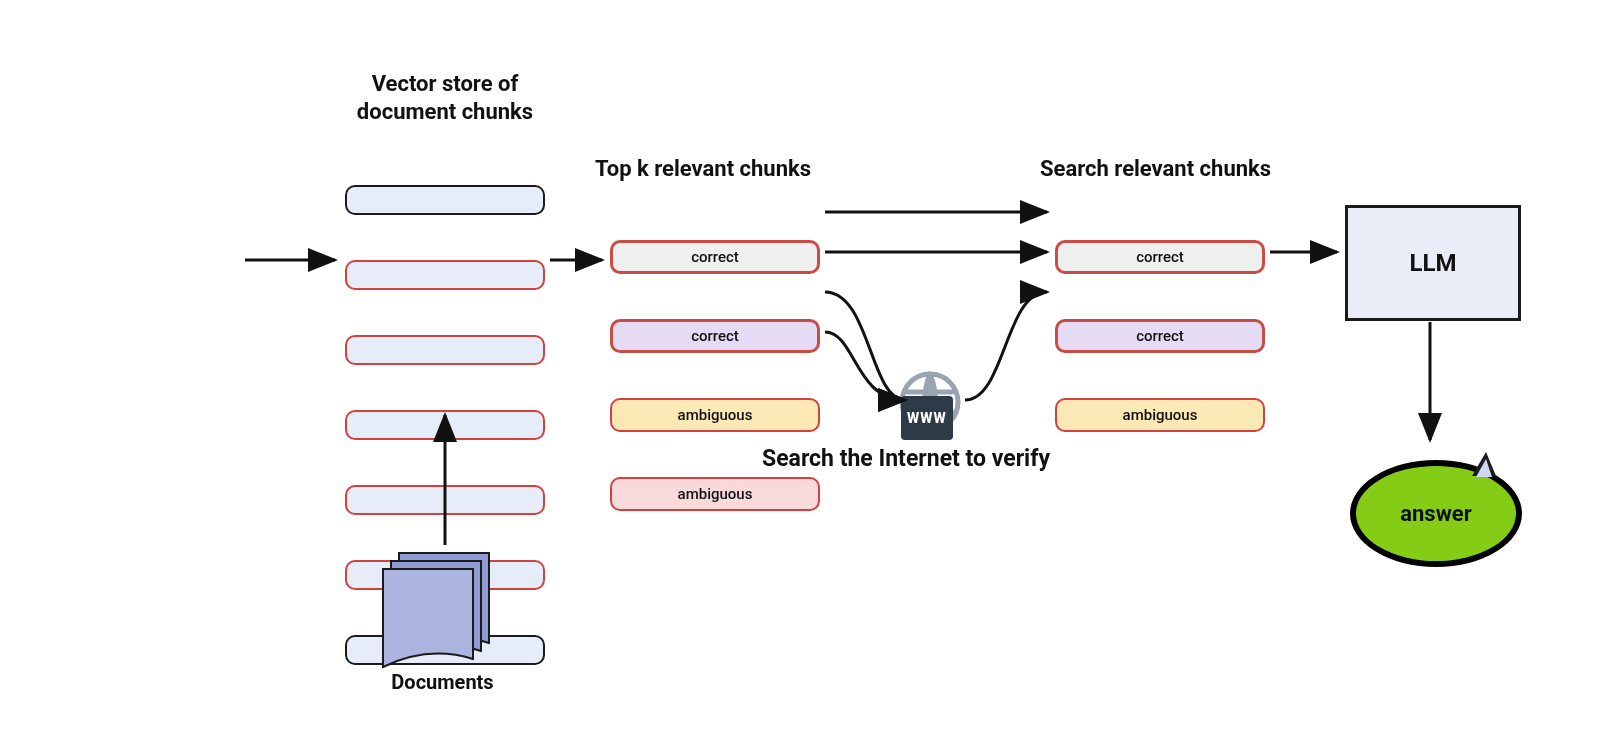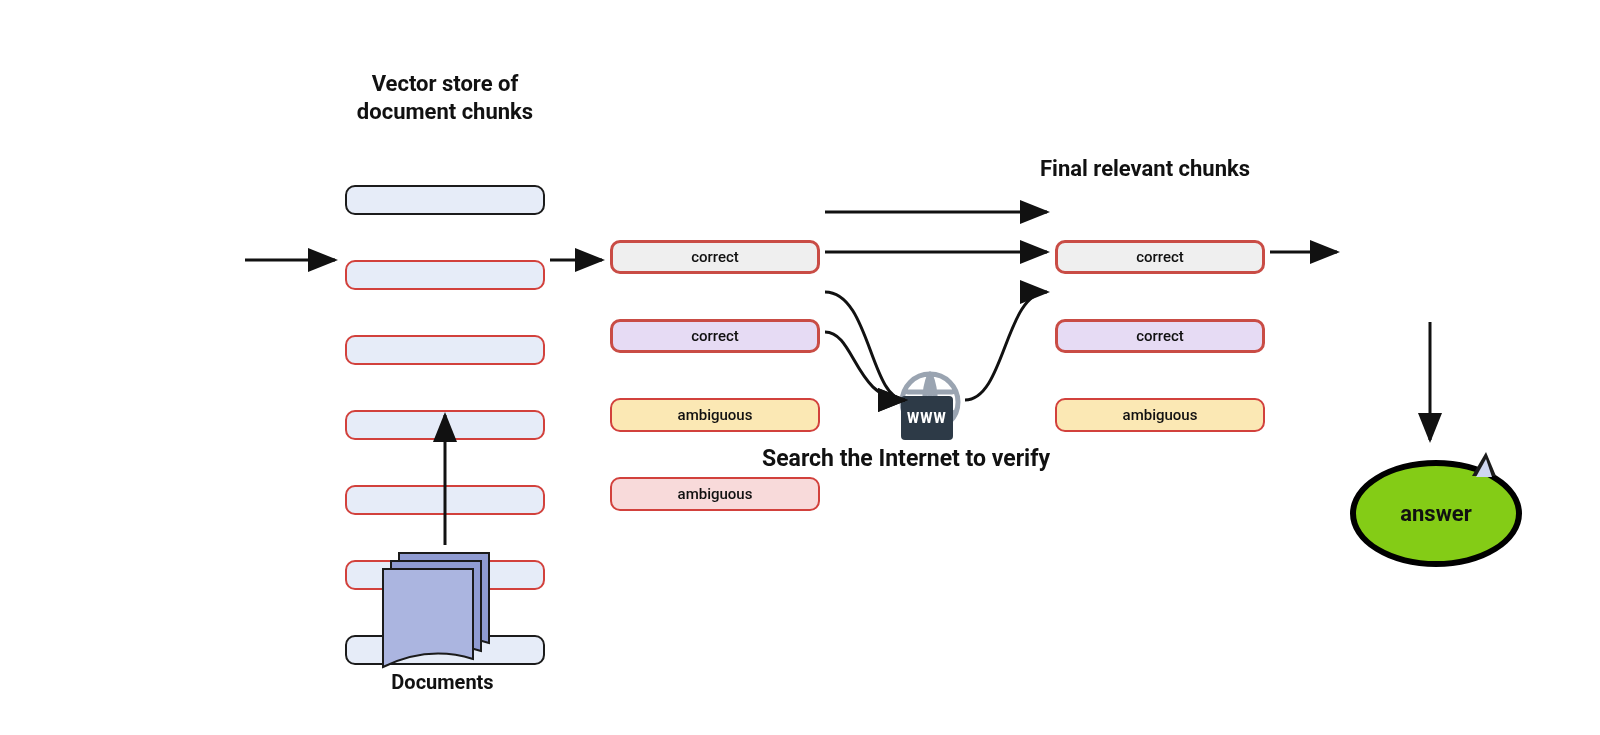--- a/index.html
+++ b/index.html
@@ -172,20 +172,21 @@
 
   <div class="docs" style="left:375px; top:545px;">
     <svg width="140" height="130" viewBox="0 0 140 130">
       <path d="M24 8 h90 v90 q-45 -14 -90 8 Z" fill="#8f9bd2" stroke="#1b1b1b" stroke-width="2"></path>
       <path d="M16 16 h90 v90 q-45 -14 -90 8 Z" fill="#8f9bd2" stroke="#1b1b1b" stroke-width="2"></path>
       <path d="M8 24 h90 v90 q-45 -14 -90 8 Z" fill="#abb5e0" stroke="#1b1b1b" stroke-width="2"></path>
     </svg>
   </div>
   <div class="label" style="left:355px; top:670px; width:175px; font-size:20px;">Documents</div>
 
+  <div class="label" style="left:595px; top:155px; width:260px; text-align:left;">Top k relevant chunks</div>
 
   <div class="stack" id="topk-stack" style="left:610px; top:195px; width:210px;">
       <div class="chunk correct-grey" style="height: 34px; margin-bottom: 6px;">
         <span class="small-label" style="position: static;">correct</span>
       </div>
       <div class="chunk correct-purple" style="height: 34px; margin-bottom: 6px;">
         <span class="small-label" style="position: static;">correct</span>
       </div>
       <div class="chunk ambiguous" style="height: 34px; margin-bottom: 6px;">
         <span class="small-label" style="position: static;">ambiguous</span>
@@ -196,34 +197,37 @@
     </div>
 
   <div style="position:absolute; left:895px; top:370px; width:70px; text-align:center;">
     <svg width="64" height="64" viewBox="0 0 64 64">
       <path d="M32 4 a28 28 0 0 1 0 56 a28 28 0 0 1 0 -56 M32 4 v56 M10 22 h44 M10 42 h44 M32 4 a40 56 0 0 1 0 56 M32 4 a40 56 0 0 0 0 56" fill="none" stroke="#9aa4b1" stroke-width="5" stroke-linecap="round"></path>
     </svg>
     <div style="position:absolute; left:6px; top:26px; background:#2d3a47; color:#fff; font-weight:800; font-size:14px; letter-spacing:1px; padding:14px 6px; border-radius:4px;">WWW</div>
   </div>
   <div class="label" style="left:746px; top:445px; width:320px; font-size:23px;">Search the Internet to verify</div>
 
-  <div class="label" style="left:1040px; top:155px; width:250px; text-align:left;">Final relevant chunks</div>
+  <div class="label" style="left:1040px; top:155px; width:250px; text-align:left;">Search relevant chunks</div>
 
   <div class="stack" id="final-stack" style="left:1055px; top:195px; width:210px;">
       <div class="chunk correct-grey" style="height: 34px; margin-bottom: 6px;">
         <span class="small-label" style="position: static;">correct</span>
       </div>
       <div class="chunk correct-purple" style="height: 34px; margin-bottom: 6px;">
         <span class="small-label" style="position: static;">correct</span>
       </div>
       <div class="chunk ambiguous" style="height: 34px; margin-bottom: 6px;">
         <span class="small-label" style="position: static;">ambiguous</span>
       </div>
     </div>
 
+  <div class="llm-box" style="left:1345px; top:205px;">
+    <span>LLM</span>
+  </div>
 
   <div class="bubble-answer" style="left:1350px; top:460px;">
     <span>answer</span>
   </div>
 
   <svg class="overlay">
     <defs>
       <marker id="ah" markerWidth="12" markerHeight="12" refX="9" refY="4" orient="auto">
         <path d="M0,0 L10,4 L0,8 Z" fill="#111"></path>
       </marker>

